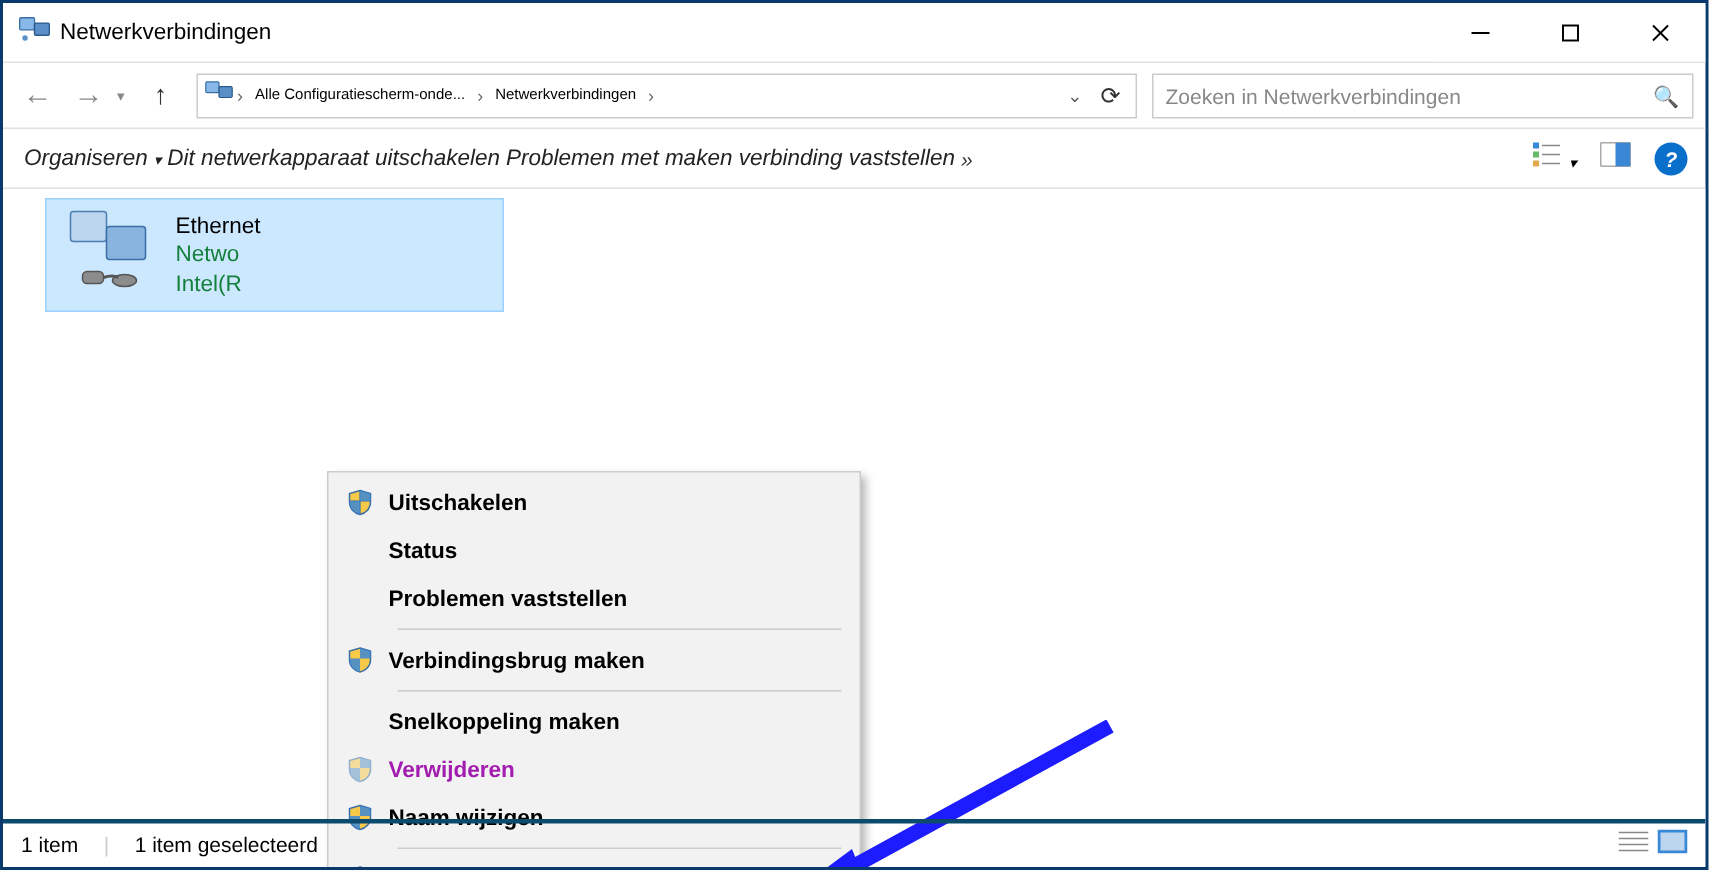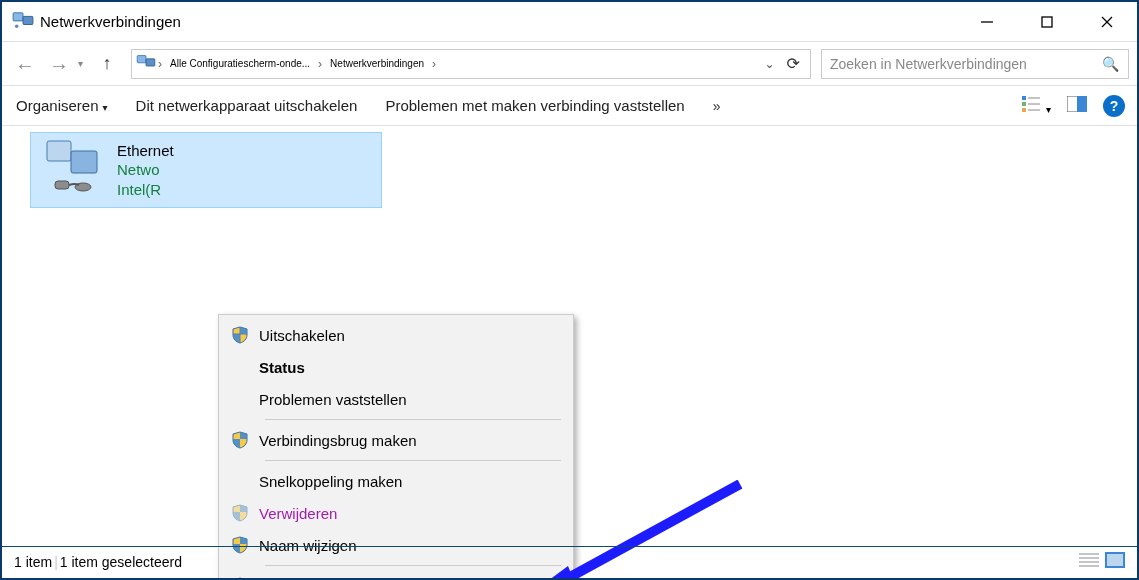--- a/index.html
+++ b/index.html
@@ -13,51 +13,51 @@
   .navbar { height: 44px; display: flex; align-items: center; padding: 0 8px; gap: 4px; border-bottom: 1px solid #e0e0e0; }
   .nav-arrow { width: 30px; height: 30px; display: flex; align-items: center; justify-content: center; font-size: 20px; color: #888; }
   .dropdown-arrow { font-size: 10px; color: #888; margin-right: 6px; }
   .uparrow { width: 28px; height: 28px; display: flex; align-items: center; justify-content: center; font-size: 18px; color: #333; }
   .address { flex: 1; height: 30px; border: 1px solid #ccc; display: flex; align-items: center; padding: 0 4px; margin: 0 6px; }
   .crumb { padding: 0 6px; font-size: 10px; white-space: nowrap; }
   .crumb-sep { font-size: 12px; color: #666; padding: 0 2px; }
   .addr-actions { margin-left: auto; display: flex; align-items: center; gap: 6px; }
   .addr-arrow { font-size: 12px; color: #555; }
   .refresh { font-size: 16px; color: #333; padding: 0 6px; }
-  .search { width: 308px; height: 30px; border: 1px solid #ccc; display: flex; align-items: center; padding: 0 8px; gap: 24px; }
+  .search { width: 361px; height: 30px; border: 1px solid #ccc; display: flex; align-items: center; padding: 0 8px; gap: 24px; }
   .search span.placeholder { color: #888; font-size: 14px; flex: 1; }
   .search-icon { font-size: 14px; color: #555; }
 
-  .toolbar { height: 40px; display: flex; align-items: center; padding: 0 12px; gap: 24px; border-bottom: 1px solid #e0e0e0; }
+  .toolbar { height: 40px; display: flex; align-items: center; padding: 0 12px; border-bottom: 1px solid #e0e0e0; font-style: italic; }
   .toolbar .tbtn { font-size: 15px; color: #222; padding: 4px 2px; }
   .toolbar .tbtn .drop { font-size: 10px; margin-left: 4px; }
   .toolbar .more { font-size: 14px; color: #333; }
   .toolbar .right { margin-left: auto; display: flex; align-items: center; gap: 16px; }
   .view-icon { width: 20px; height: 18px; }
   .preview-icon { width: 20px; height: 16px; }
   .help { width: 22px; height: 22px; border-radius: 50%; background: #0a6ecb; color: #fff; display: flex; align-items: center; justify-content: center; font-size: 14px; font-weight: bold; }
 
   .content { position: relative; height: 420px; background: #fff; }
-  .item { position: absolute; left: 28px; top: 6px; width: 352px; height: 76px; background: #cce8ff; border: 1px solid #99d1ff; display: flex; align-items: center; padding: 6px 10px; gap: 12px; }
+  .item { position: absolute; left: 28px; top: 6px; width: 306px; height: 76px; background: #cce8ff; border: 1px solid #99d1ff; display: flex; align-items: center; padding: 6px 10px; gap: 12px; }
   .item .icon { width: 64px; height: 62px; flex-shrink: 0; }
   .item .text { display: flex; flex-direction: column; font-size: 15px; line-height: 1.3; }
   .item .name { color: #000; }
   .item .sub { color: #15803d; }
 
   .context-menu { position: absolute; left: 216px; top: 188px; width: 356px; background: #f2f2f2; border: 1px solid #ccc; box-shadow: 3px 3px 6px rgba(0,0,0,0.3); padding: 4px 2px; }
-  .context-menu .menu-item { display: flex; align-items: center; height: 32px; padding: 0 10px; font-size: 15px; gap: 10px; }
+  .context-menu .menu-item { display: flex; align-items: center; height: 32px; padding: 0 10px; font-size: 15px; gap: 10px; font-weight: bold; }
   .context-menu .menu-item.bold { font-weight: bold; }
   .context-menu .menu-item.disabled { color: #a21caf; }
   .context-menu .sep { height: 1px; background: #ccc; margin: 4px 10px 4px 44px; }
   .shield { width: 18px; height: 18px; flex-shrink: 0; }
   .shield-spacer { width: 18px; flex-shrink: 0; }
 
   .arrow-annotation { position: absolute; left: 508px; top: 354px; width: 240px; height: 130px; pointer-events: none; }
 
-  .statusbar { position: absolute; bottom: 2px; left: 0; right: 0; height: 30px; border-top: 1px solid #0c4a6e; display: flex; align-items: center; padding: 0 12px; font-size: 14px; gap: 2px; }
+  .statusbar { position: absolute; bottom: 2px; left: 0; right: 0; height: 30px; border-top: 3px solid #0c4a6e; display: flex; align-items: center; padding: 0 12px; font-size: 14px; gap: 17px; }
   .statusbar .divider { color: #ccc; }
   .statusbar .right-icons { margin-left: auto; display: flex; gap: 6px; }
   .sb-icon { width: 20px; height: 16px; }
 </style>
 </head>
 <body>
 
 <div class="titlebar">
   <span>
     <svg class="title-icon" viewBox="0 0 24 20">

